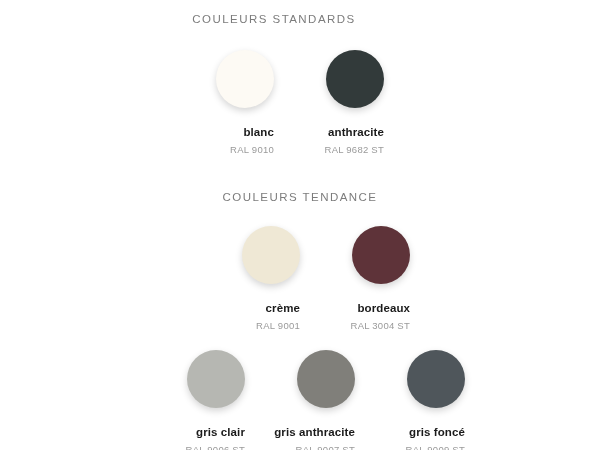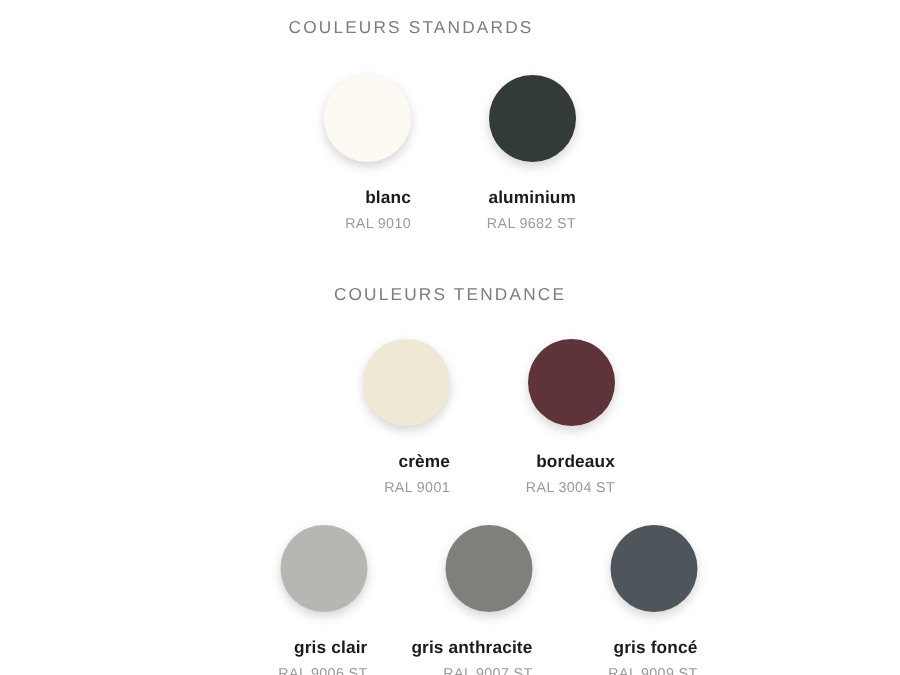--- a/index.html
+++ b/index.html
@@ -122,21 +122,21 @@
     <div class="swatch-row row-standards">
 
       <div class="swatch-cell">
         <div class="swatch-circle" style="background-color: rgb(253, 250, 244);"></div>
         <div class="swatch-name">blanc</div>
         <div class="swatch-code">RAL 9010</div>
       </div>
 
       <div class="swatch-cell">
         <div class="swatch-circle" style="background-color: rgb(50, 58, 58);"></div>
-        <div class="swatch-name">aluminium</div>
+        <div class="swatch-name">anthracite</div>
         <div class="swatch-code">RAL 9682 ST</div>
       </div>
 
     </div>
   </div>
 
   <div class="section-tendance">
     <div class="section-title">COULEURS TENDANCE</div>
 
     <div class="swatch-row row-tendance-1">

